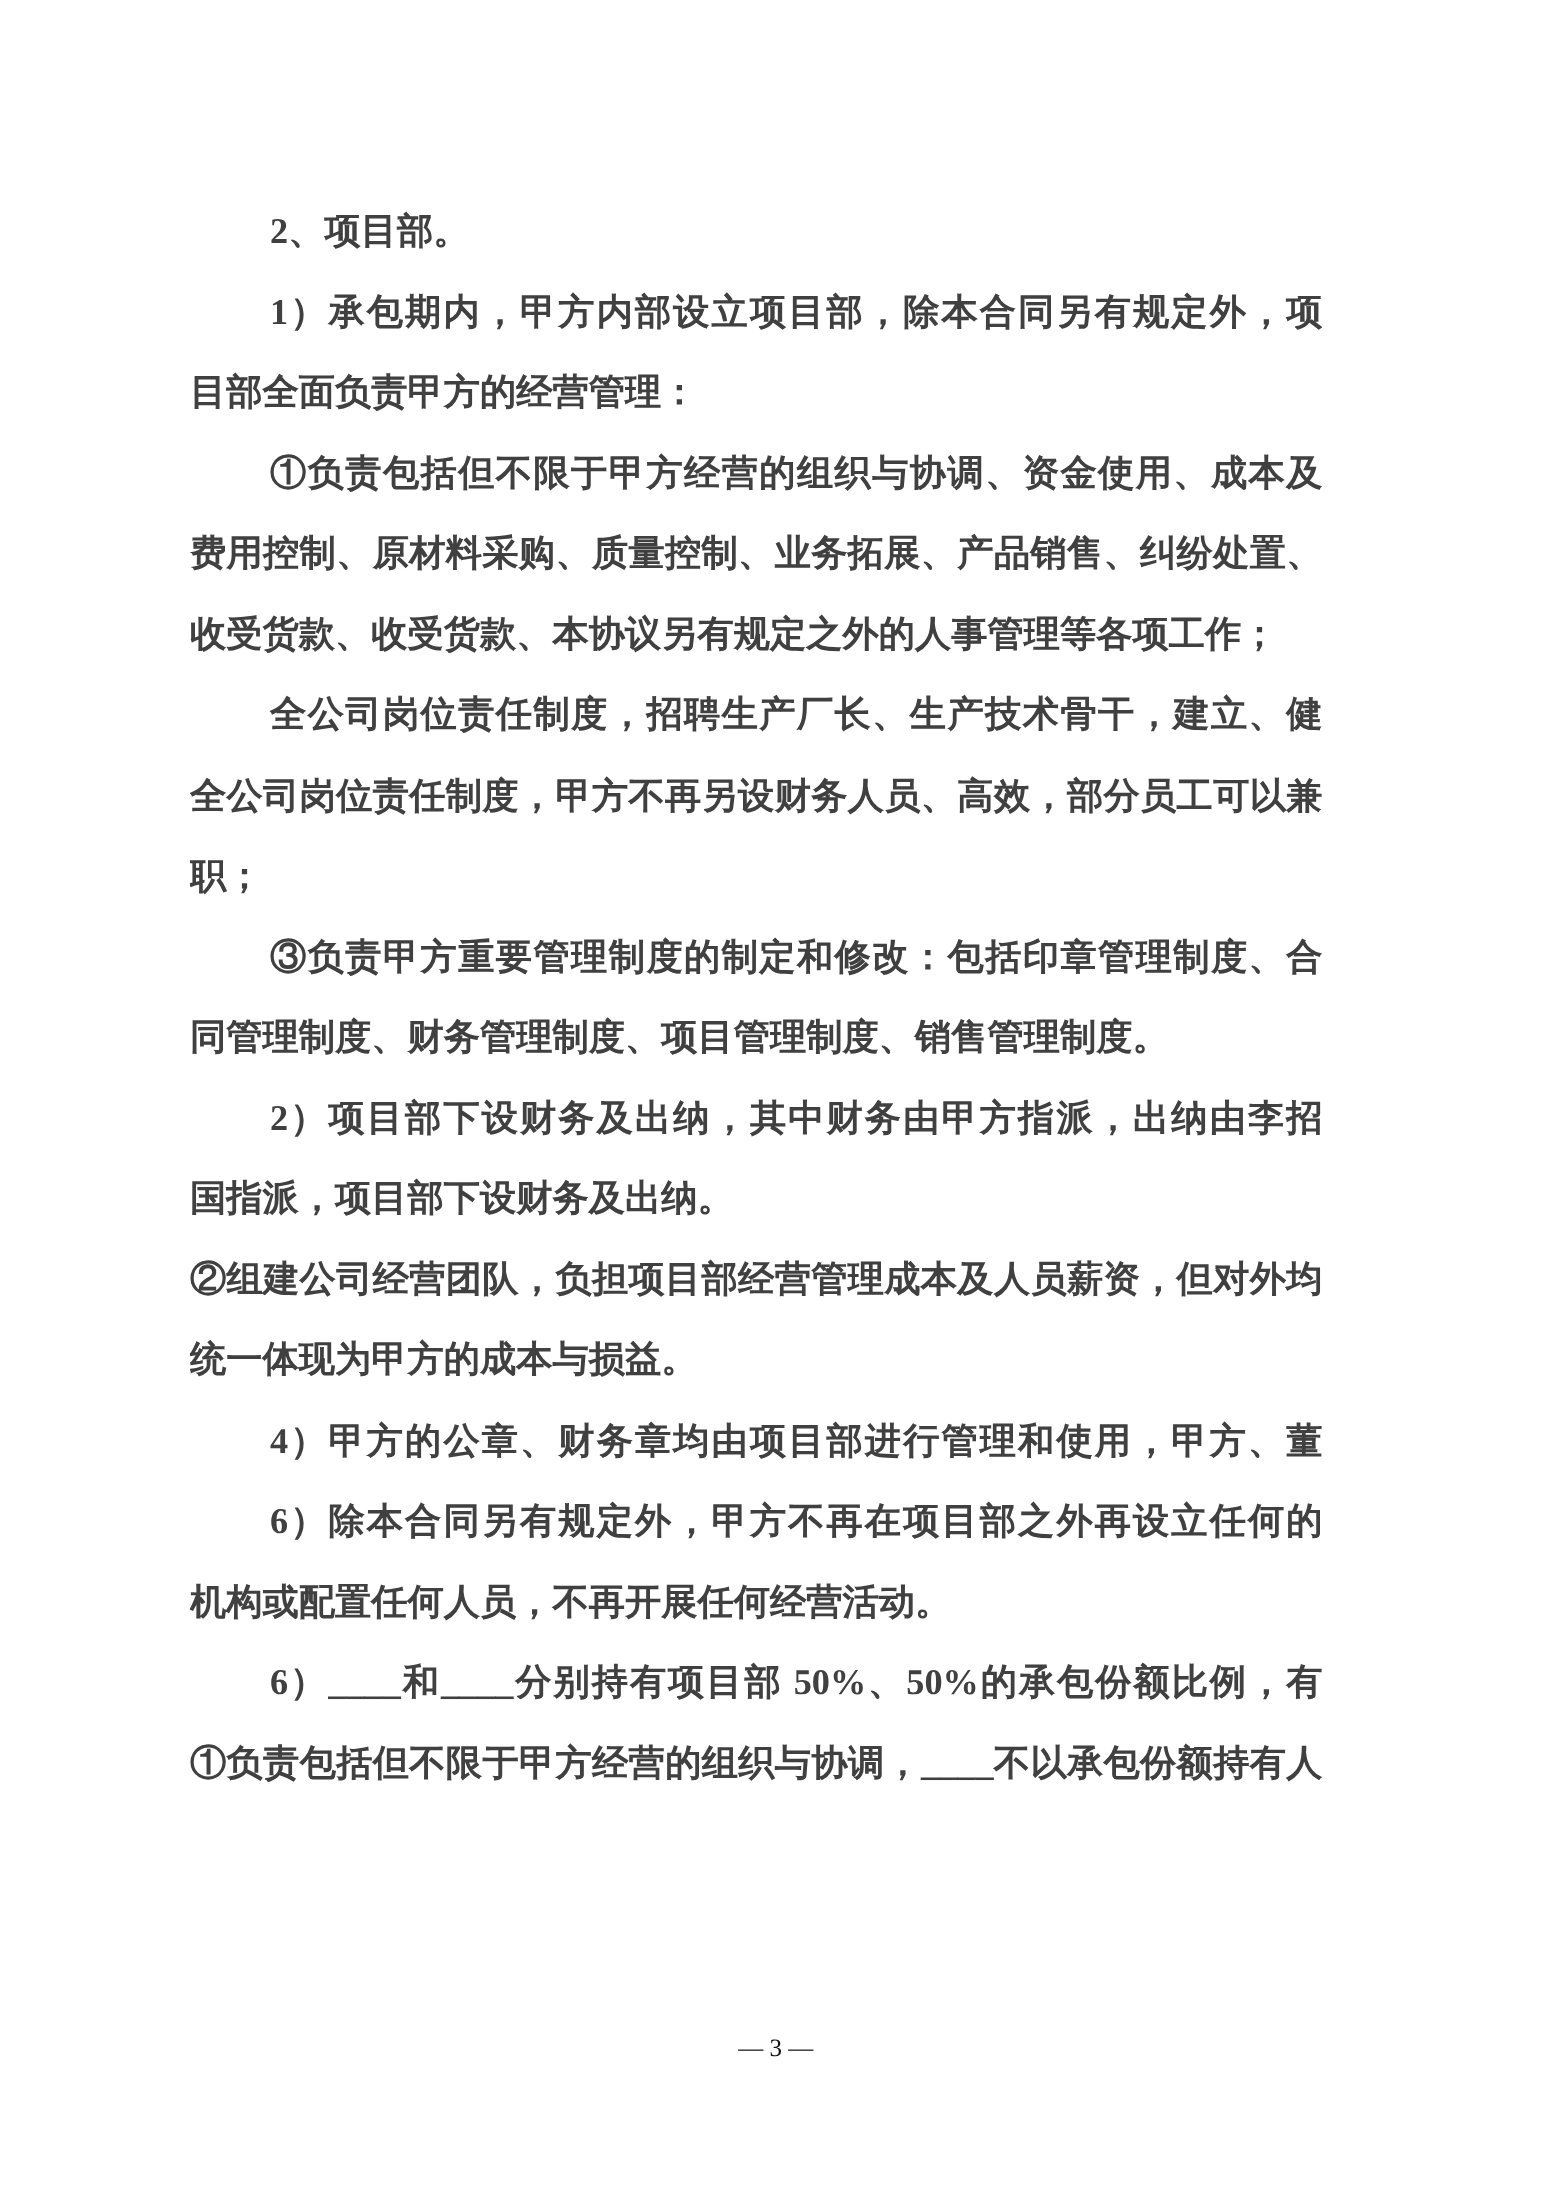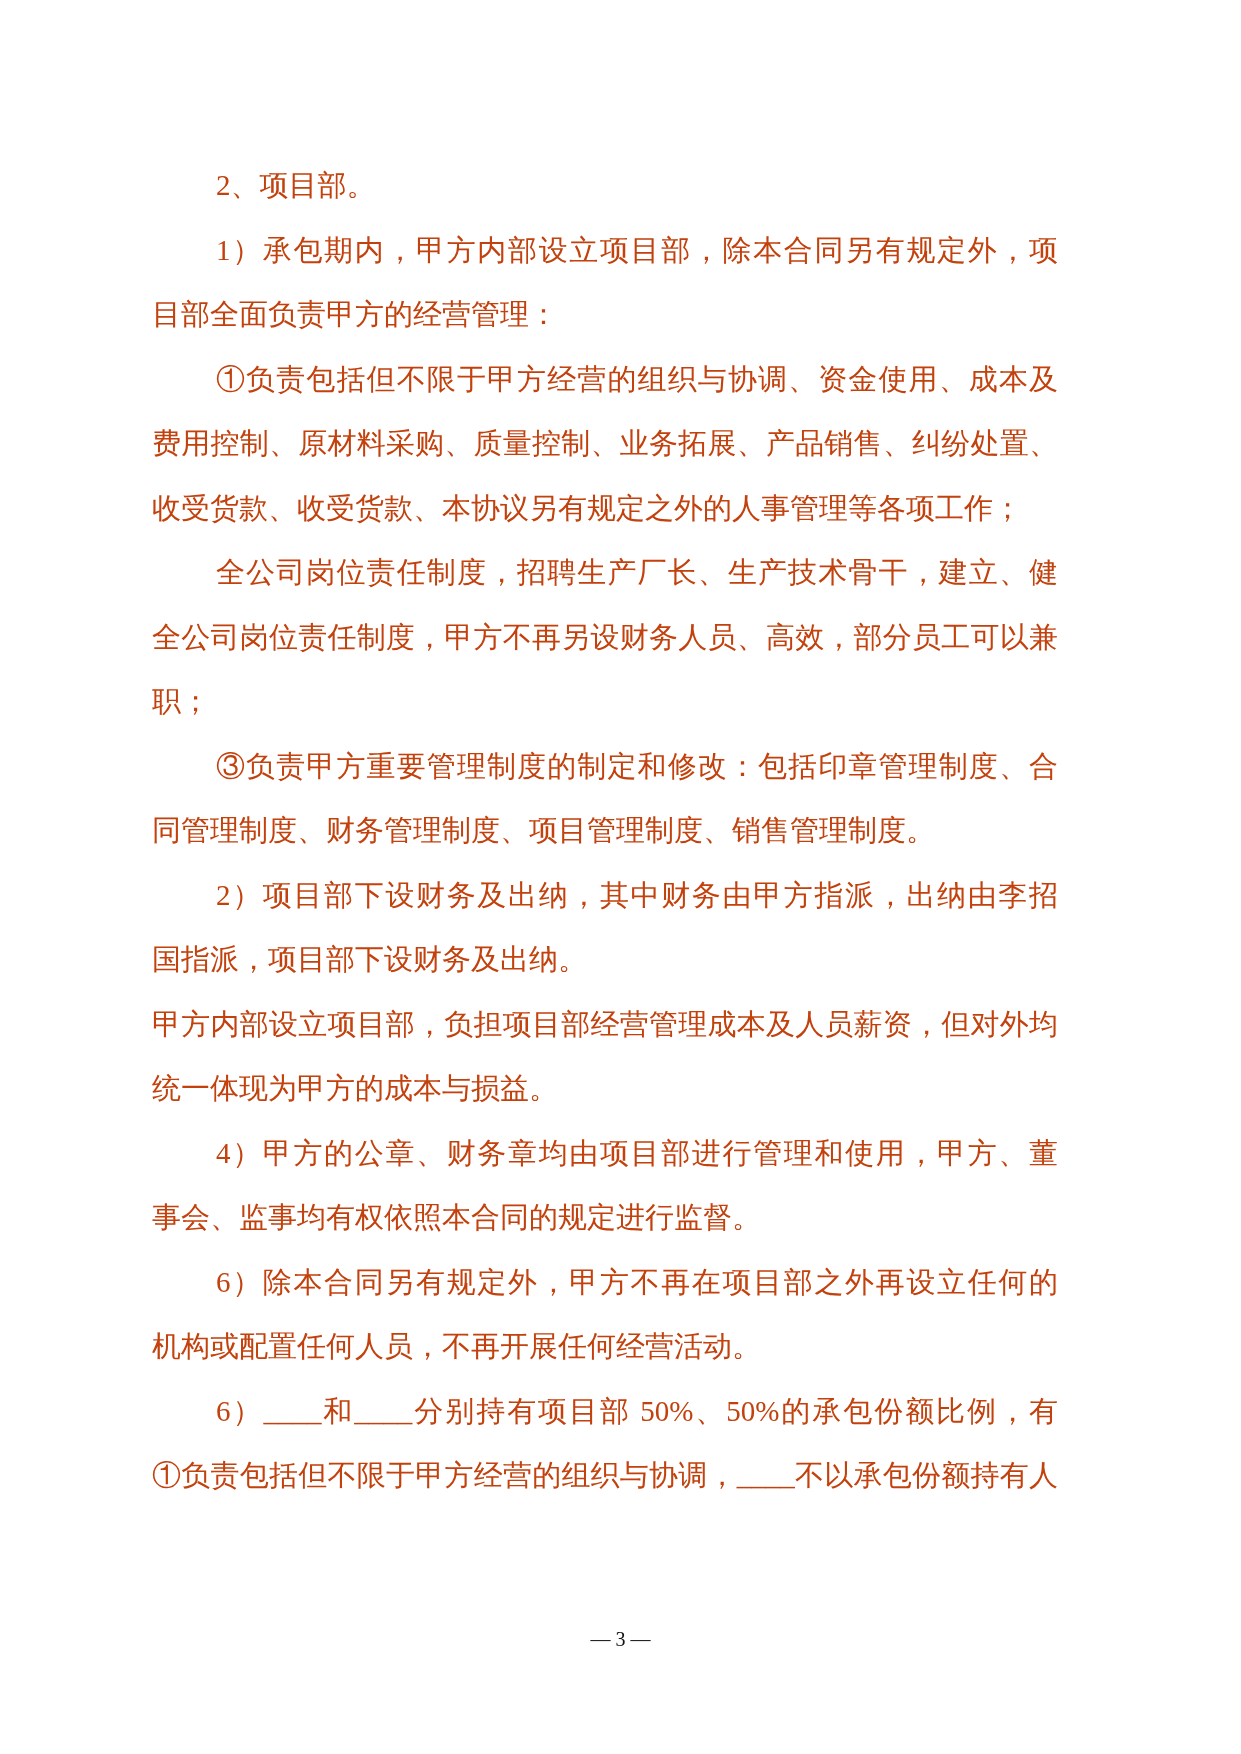--- a/index.html
+++ b/index.html
@@ -24,21 +24,22 @@
   }
   .para { margin: 0; padding: 0; }
   .line {
     height: 64.5px;
     line-height: 64.5px;
     font-size: 29px;
     letter-spacing: 0;
     white-space: normal;
     overflow: hidden;
     text-align: left;
-    color: #c2410c;
+    color: #404040;
+    font-weight: bold;
   }
   .line.first { text-indent: 64px; }
   .line.just {
     text-align: justify;
     text-align-last: justify;
   }
   .line.just::after {
     content: "";
     display: inline-block;
     width: 100%;
@@ -80,26 +81,25 @@
       </div>
       <div class="para">
         <div class="line first just">③负责甲方重要管理制度的制定和修改：包括印章管理制度、合</div>
         <div class="line">同管理制度、财务管理制度、项目管理制度、销售管理制度。</div>
       </div>
       <div class="para">
         <div class="line first just">2）项目部下设财务及出纳，其中财务由甲方指派，出纳由李招</div>
         <div class="line">国指派，项目部下设财务及出纳。</div>
       </div>
       <div class="para">
-        <div class="line just">甲方内部设立项目部，负担项目部经营管理成本及人员薪资，但对外均</div>
+        <div class="line just">②组建公司经营团队，负担项目部经营管理成本及人员薪资，但对外均</div>
         <div class="line">统一体现为甲方的成本与损益。</div>
       </div>
       <div class="para">
         <div class="line first just">4）甲方的公章、财务章均由项目部进行管理和使用，甲方、董</div>
-        <div class="line">事会、监事均有权依照本合同的规定进行监督。</div>
       </div>
       <div class="para">
         <div class="line first just">6）除本合同另有规定外，甲方不再在项目部之外再设立任何的</div>
         <div class="line">机构或配置任何人员，不再开展任何经营活动。</div>
       </div>
       <div class="para">
         <div class="line first just">6）____和____分别持有项目部 50%、50%的承包份额比例，有</div>
         <div class="line just">①负责包括但不限于甲方经营的组织与协调，____不以承包份额持有人</div>
       </div>
     </div>

